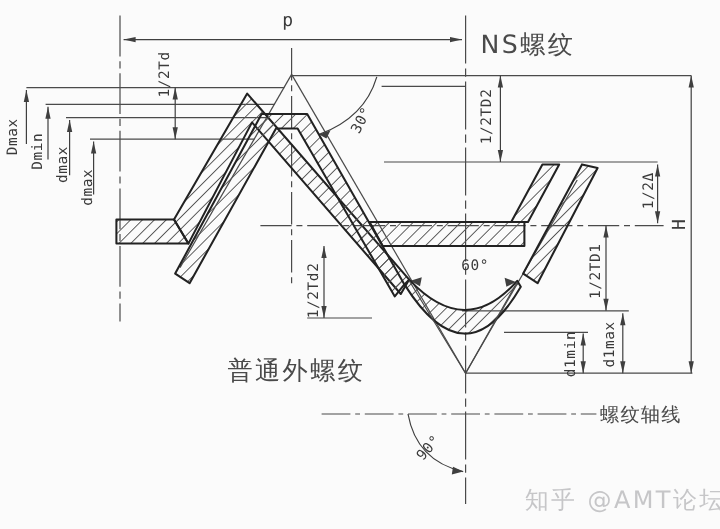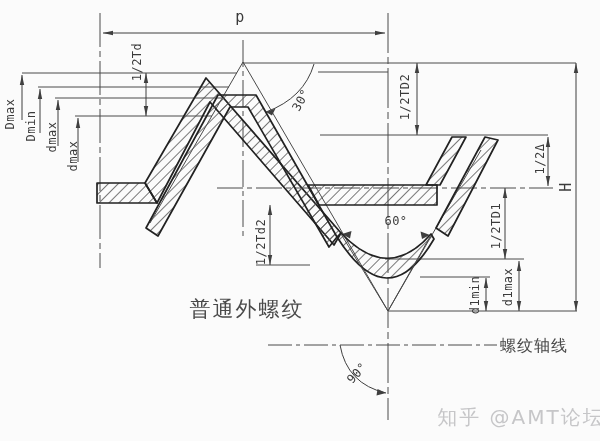--- a/index.html
+++ b/index.html
@@ -135,20 +135,21 @@
 
       <path d="M341,233 Q388,283 431,234 L434,239 Q388,318 337,237 Z"></path>
     </g>
 
     <g stroke="#4a4a4a" stroke-width="1" fill="none">
       <path d="M341,234 L388,311 L431,235"></path>
     </g>
   </svg>
 
   <span class="lbl dim15" style="left:240px;top:17px">p</span>
+  <span class="lbl cjk big" style="left:440px;top:38px">NS螺纹</span>
   <span class="lbl rot" style="left:137px;top:62px">1/2Td</span>
   <span class="lbl rot" style="left:405px;top:97px">1/2TD2</span>
   <span class="lbl" style="left:301px;top:100px;transform:translate(-50%,-50%) rotate(-62deg)">30°</span>
   <span class="lbl rot" style="left:10px;top:114px">Dmax</span>
   <span class="lbl rot" style="left:31px;top:126px">Dmin</span>
   <span class="lbl rot" style="left:52px;top:137px">dmax</span>
   <span class="lbl rot" style="left:73px;top:156px">dmax</span>
   <span class="lbl rot" style="left:540px;top:159px">1/2Δ</span>
   <span class="lbl rot dim15" style="left:566px;top:187px">H</span>
   <span class="lbl" style="left:396px;top:221px">60°</span>

